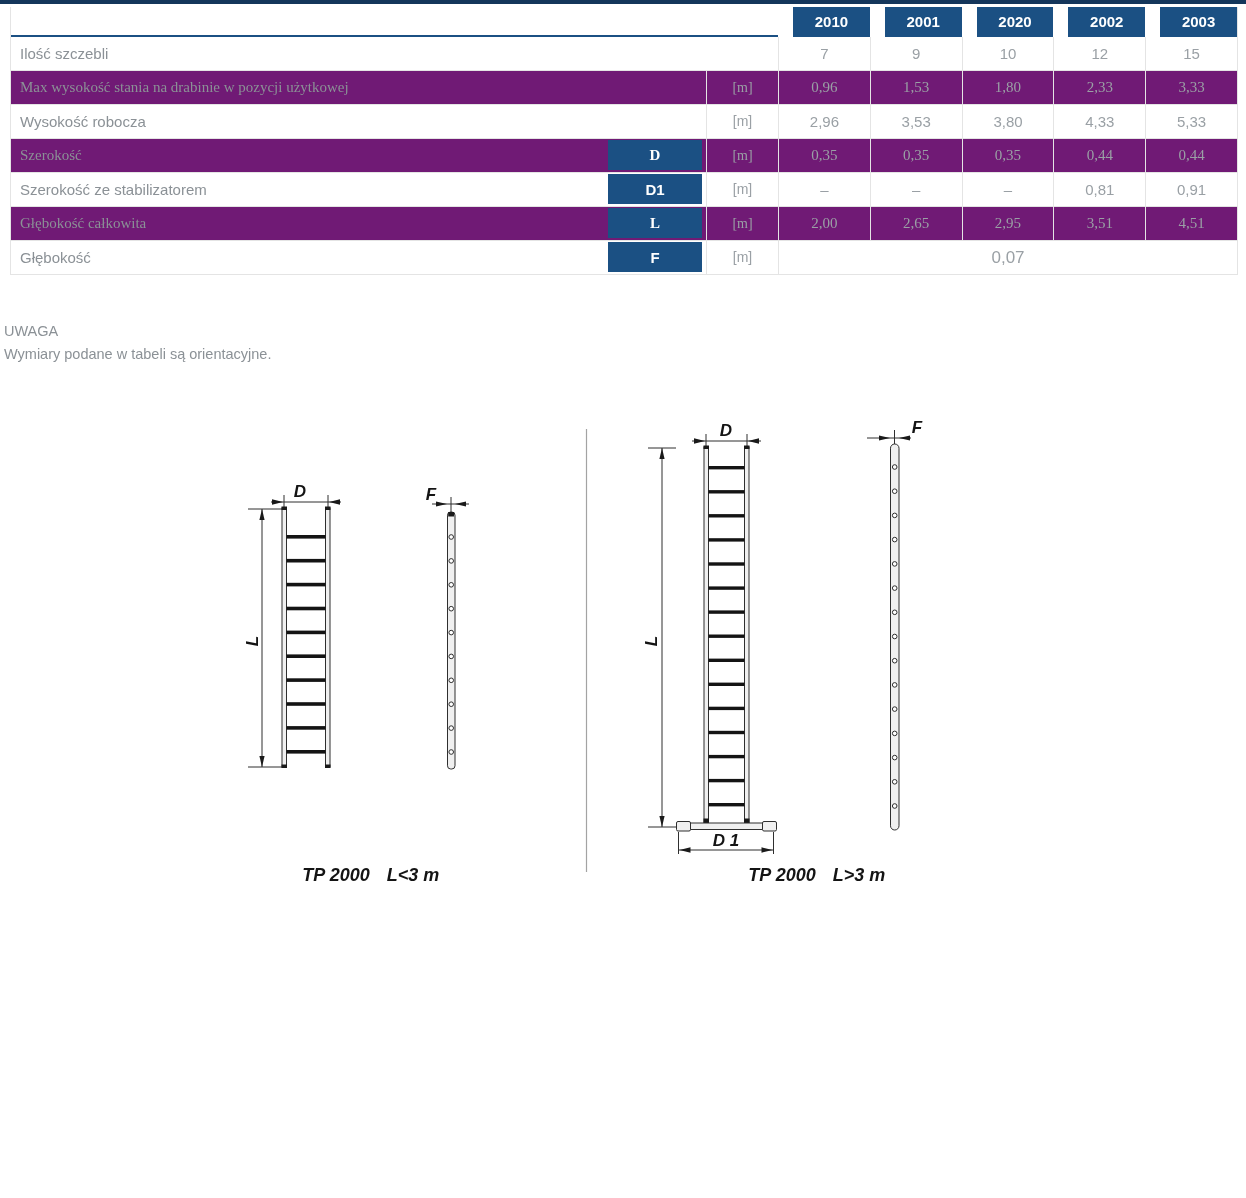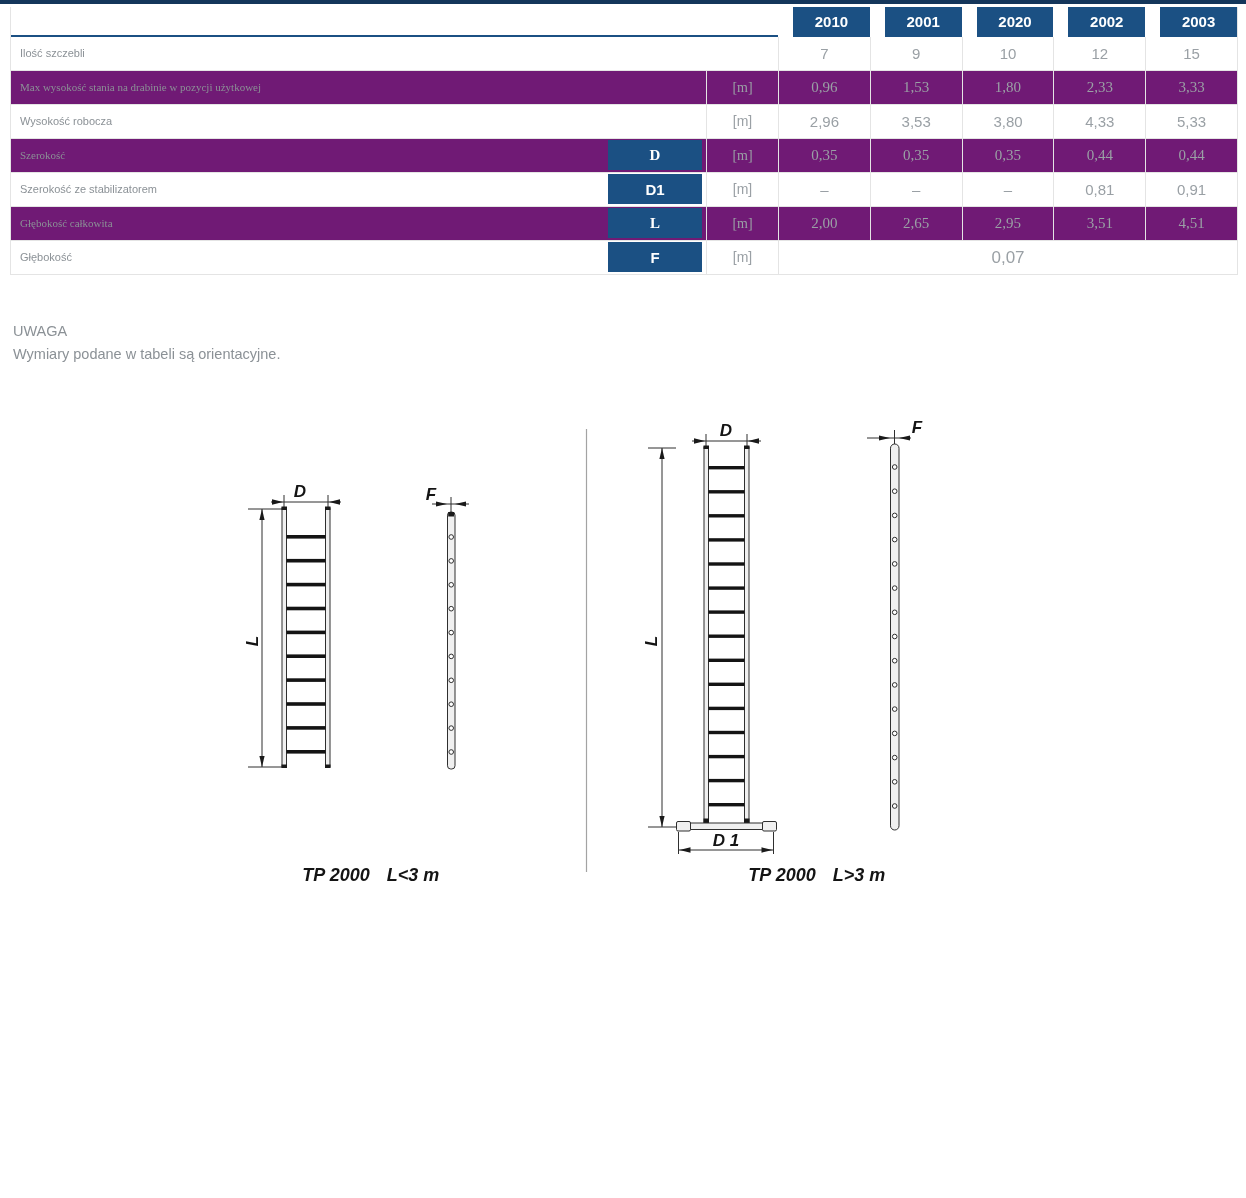--- a/index.html
+++ b/index.html
@@ -12,33 +12,33 @@
               border-left:1px solid #e4e4e4;border-right:1px solid #e4e4e4;border-bottom:1px solid #e4e4e4;}
   .trow{display:grid;grid-template-columns:597px 98px 72px repeat(5,1fr);height:33px;background:#fff;}
   .trow.header{height:30px;background:#fff;}
   .trow.body{border-bottom:1px solid #e4e4e4;}
   .trow.body:last-child{border-bottom:none;}
   .trow.striped{background:#701a75;font-family:Liberation Serif, serif;}
   .hcell{background:#1b5083;color:#ffffff;font-weight:700;font-size:15px;line-height:30px;}
   .h-label{grid-column:1/4;padding-left:21px;margin-top:28px;}
   .h-col{margin-left:15px;text-align:center;}
   .cell{overflow:hidden;white-space:nowrap;}
-  .label{color:#8b9196;font-size:11px;line-height:33px;padding-left:9px;}
+  .label{color:#8b9196;font-size:15px;line-height:33px;padding-left:9px;}
   .span-lu{grid-column:1/3;}
   .span-luu{grid-column:1/4;}
   .letter{padding:1px 4px 2px 0;}
   .letterbox{height:100%;background:#1b5083;color:#fff;font-weight:700;font-size:15px;
              display:flex;align-items:center;justify-content:center;}
   .unit{color:#9aa0a5;font-size:14px;text-align:center;line-height:33px;border-left:1px solid #e4e4e4;}
   .val{color:#9aa0a5;font-size:15px;text-align:center;line-height:33px;border-left:1px solid #e4e4e4;}
   .valmerge{grid-column:4/9;color:#9aa0a5;font-size:17px;text-align:center;line-height:33px;
             border-left:1px solid #e4e4e4;}
 
   
-  #note{position:absolute;left:13px;top:320px;color:#8b9196;font-size:14.5px;line-height:23px;}
+  #note{position:absolute;left:4px;top:320px;color:#8b9196;font-size:14.5px;line-height:23px;}
 
   
   #drawings{position:absolute;left:0;top:410px;width:1246px;height:480px;}
   .thin{stroke:#2f2f2f;stroke-width:1;fill:none;}
   .railfill{fill:#f0f0f0;stroke:#2f2f2f;stroke-width:1;}
   .darkbit{fill:#1a1a1a;}
   .arrow{fill:#1a1a1a;stroke:none;}
   .dimtext{font-family:"Liberation Sans","DejaVu Sans",sans-serif;font-size:17px;font-weight:700;
            font-style:italic;fill:#141414;}
   .captiontext{font-family:"Liberation Sans","DejaVu Sans",sans-serif;font-size:18px;font-weight:700;

